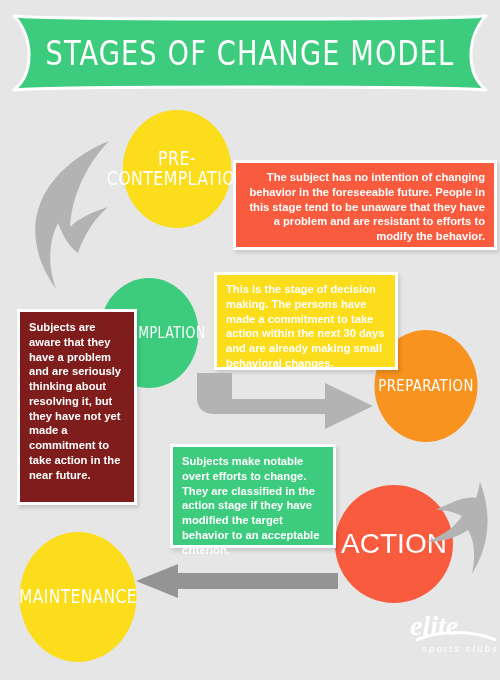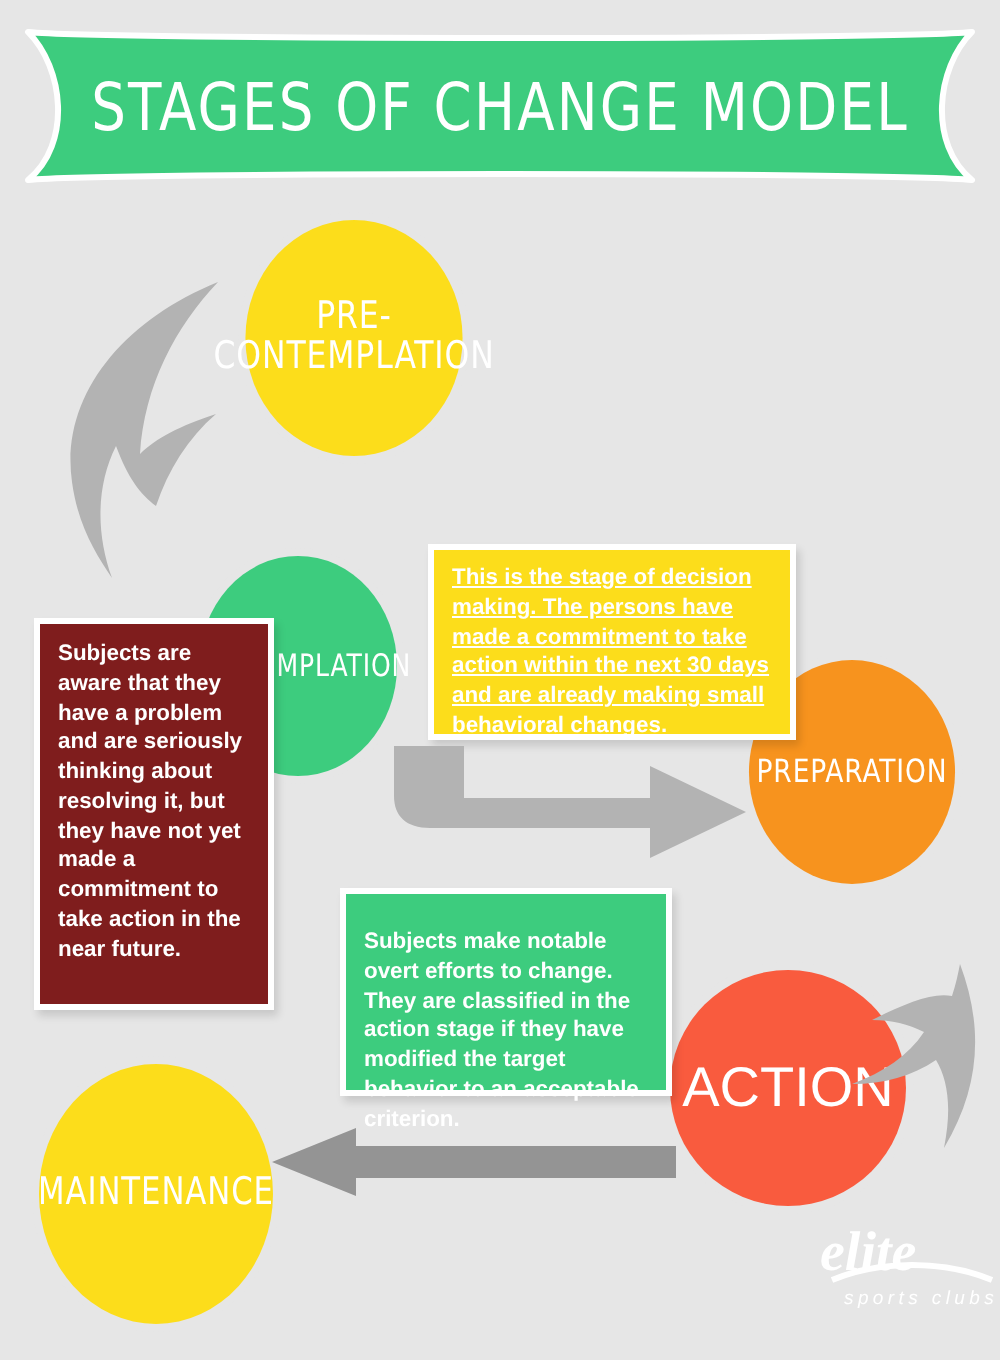--- a/index.html
+++ b/index.html
@@ -46,22 +46,22 @@
   .box{
     position:absolute;color:#ffffff;
     font-family:"Liberation Sans","DejaVu Sans",sans-serif;
     font-weight:bold;font-size:11.2px;line-height:1.32;
     box-sizing:border-box;
     border:3px solid #ffffff;
     box-shadow:2px 3px 4px rgba(0,0,0,.13);
   }
   .b-pre{left:233px;top:160px;width:264px;height:90px;background:#f95b3e;padding:7px 9px;text-align:right;}
   .b-contemplation{left:17px;top:309px;width:120px;height:196px;background:#7f1d1d;padding:8px 9px;text-align:left;}
-  .b-preparation{left:214px;top:272px;width:184px;height:98px;background:#fcdd1b;padding:7px 9px;text-align:left;text-decoration:underline;}
-  .b-action{left:170px;top:444px;width:166px;height:104px;background:#3dcc7e;padding:17px 9px;text-align:left;}
+  .b-preparation{left:214px;top:272px;width:184px;height:98px;background:#fcdd1b;padding:7px 9px;text-align:left;}
+  .b-action{left:170px;top:444px;width:166px;height:104px;background:#3dcc7e;padding:7px 9px;text-align:left;}
   .b-maintenance{left:147px;top:601px;width:220px;height:62px;background:#f95b3e;padding:6px 9px;text-align:center;}
 
   
   .arrow{position:absolute;}
   .arrow svg{display:block;}
   .a-topleft{left:8px;top:135px;}
   .a-mid{left:185px;top:373px;}
   .a-right{left:412px;top:480px;}
   .a-bottom{left:136px;top:564px;}
 
@@ -106,20 +106,21 @@
   </div>
 
   <div class="circle c-action">
     <span>ACTION</span>
   </div>
 
   <div class="circle c-maintenance">
     <span>MAINTENANCE</span>
   </div>
 
+  <div class="box b-pre">The subject has no intention of changing behavior in the foreseeable future. People in this stage tend to be unaware that they have a problem and are resistant to efforts to modify the behavior.</div>
 
   <div class="box b-contemplation">Subjects are aware that they have a problem and are seriously thinking about resolving it, but they have not yet made a commitment to take action in the near future.</div>
 
   <div class="box b-preparation">This is the stage of decision making. The persons have made a commitment to take action within the next 30 days and are already making small behavioral changes.</div>
 
   <div class="box b-action">Subjects make notable overt efforts to change. They are classified in the action stage if they have modified the target behavior to an acceptable criterion.</div>
 
 
   <div class="arrow a-mid">
     <svg width="190" height="62" viewBox="0 0 190 62" xmlns="http://www.w3.org/2000/svg" aria-hidden="true">

